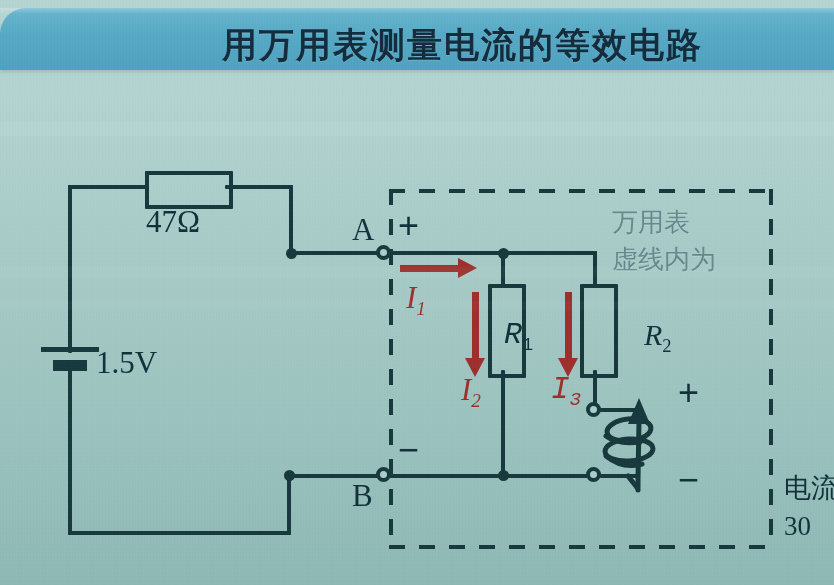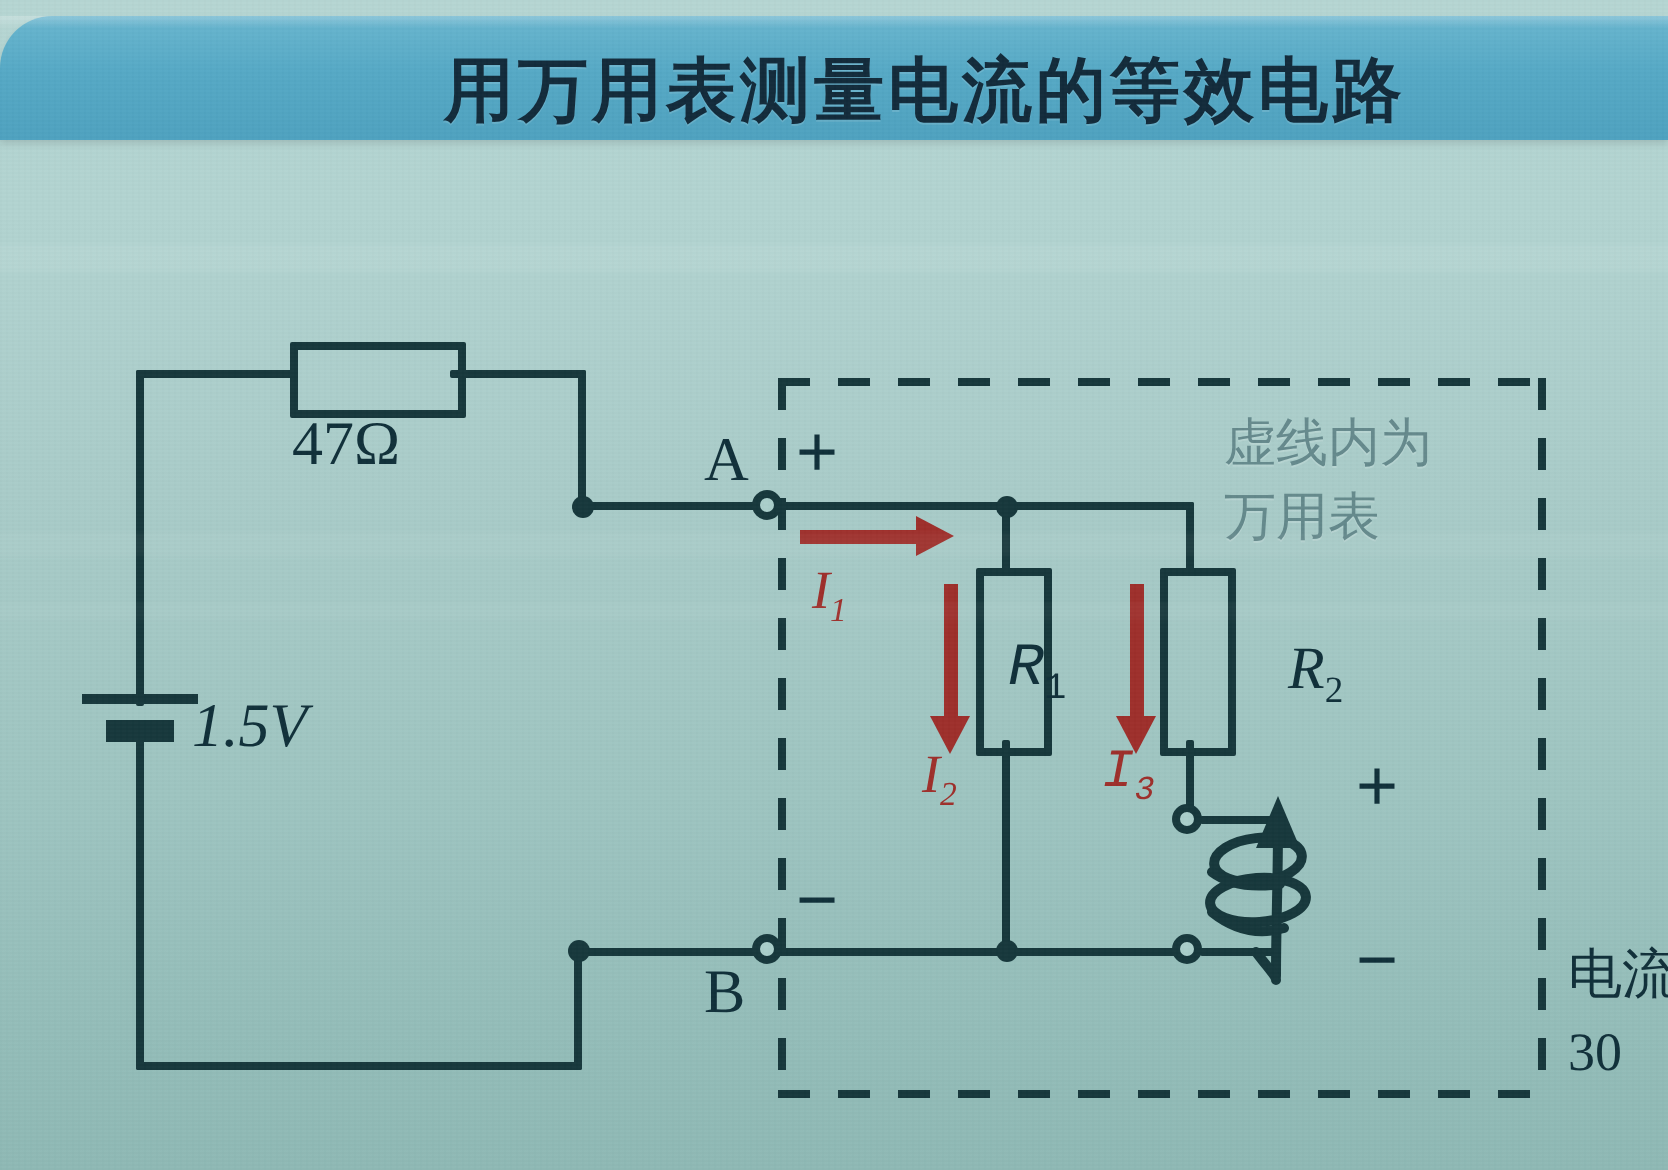--- a/index.html
+++ b/index.html
@@ -109,21 +109,21 @@
   }
   .lbl.node { font-size: 31px; font-family:"Liberation Serif", serif; }
   .lbl.val  { font-size: 31px; font-family:"Liberation Serif", serif; }
   .lbl.sign { font-size: 36px; font-family:"Liberation Sans", sans-serif; font-weight:300; }
   .lbl.res  { font-size: 30px; font-style: italic; font-family:"Liberation Serif", serif; }
   .lbl.res sub { font-size: .62em; font-style: normal; }
 
   .cur {
     position: absolute;
     color: #9e2f2b;
-    font-size: 27px;
+    font-size: 31px;
     font-style: italic;
     font-family: "Liberation Serif", serif;
     white-space: nowrap;
     line-height: 1;
   }
   .cur sub { font-size: .62em; font-style: italic; }
 
   
   .arrow-h {
     position: absolute;
@@ -222,21 +222,21 @@
     <div class="resbox" style="left:145px; top:171px; width:80px; height:30px;"></div>
     <div class="lbl val" style="left:146px; top:206px;">47Ω</div>
 
     <div class="wire h" style="left:225px; top:185px; width:68px;"></div>
     <div class="wire v" style="left:289px; top:185px; height:70px;"></div>
     <div class="dot" style="left:286px; top:248px;"></div>
     <div class="wire h" style="left:289px; top:251px; width:100px;"></div>
 
     <div class="bat-long" style="left:41px; top:347px;"></div>
     <div class="bat-short" style="left:53px; top:360px;"></div>
-    <div class="lbl val" style="left:96px; top:347px;font-style:italic;">1.5V</div>
+    <div class="lbl val" style="left:96px; top:347px;">1.5V</div>
 
     <div class="wire v" style="left:68px; top:370px; height:165px;"></div>
     <div class="wire h" style="left:68px; top:531px; width:223px;"></div>
     <div class="wire v" style="left:287px; top:474px; height:61px;"></div>
     <div class="dot" style="left:284px; top:470px;"></div>
     <div class="wire h" style="left:287px; top:474px; width:102px;"></div>
 
     <div class="openterm" style="left:376px; top:245px;"></div>
     <div class="lbl node" style="left:352px; top:214px;">A</div>
     <div class="lbl sign" style="left:398px; top:208px;">+</div>
@@ -300,22 +300,22 @@
     <div class="cur" style="left:461px; top:374px;">
       <span>I</span><sub>2</sub>
     </div>
 
     <div class="arrow-v" style="left:565px; top:292px; height:68px;"></div>
     <div class="cur" style="left:551px; top:374px;font-family:Liberation Mono, monospace;">
       <span>I</span><sub>3</sub>
     </div>
 
     <div id="mm-note">
+      <div>万用表</div>
       <div>虚线内为</div>
-      <div>万用表</div>
     </div>
 
     <div id="corner-note">
       <div>电流</div>
       <div class="num">30</div>
     </div>
 
   </div>
 
   <div id="bands"></div>

